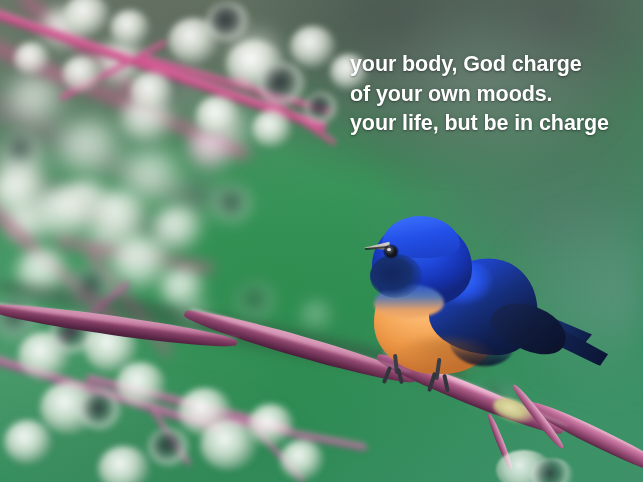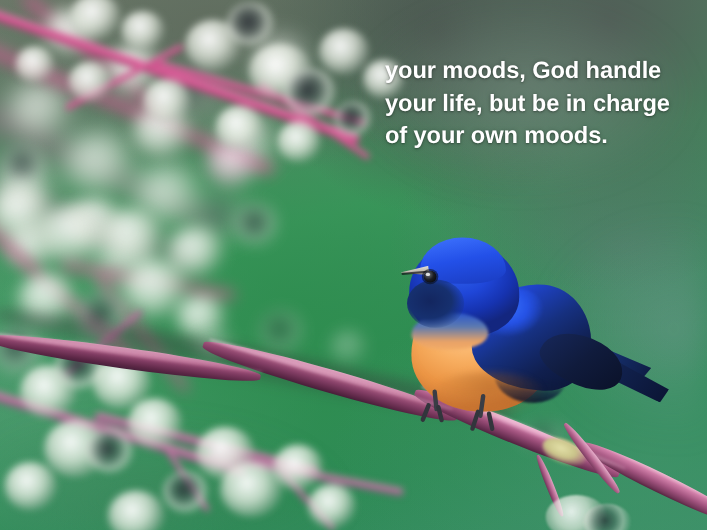--- a/index.html
+++ b/index.html
@@ -352,18 +352,18 @@
 
     <div class="leg" style="left:42px;top:140px;width:4px;height:20px;transform:rotate(-6deg);"></div>
     <div class="claw" style="left:33px;top:152px;width:4px;height:18px;transform:rotate(22deg);"></div>
     <div class="claw" style="left:46px;top:154px;width:4px;height:16px;transform:rotate(-14deg);"></div>
     <div class="leg" style="left:84px;top:144px;width:4px;height:22px;transform:rotate(8deg);"></div>
     <div class="claw" style="left:78px;top:158px;width:4px;height:20px;transform:rotate(18deg);"></div>
     <div class="claw" style="left:92px;top:160px;width:4px;height:18px;transform:rotate(-12deg);"></div>
   </div>
 
   <div class="quote">
-    <div>your moods, God handle</div>
+    <div>your body, God charge</div>
+    <div>of your own moods.</div>
     <div>your life, but be in charge</div>
-    <div>of your own moods.</div>
   </div>
 
 </div>
 
 </body></html>

